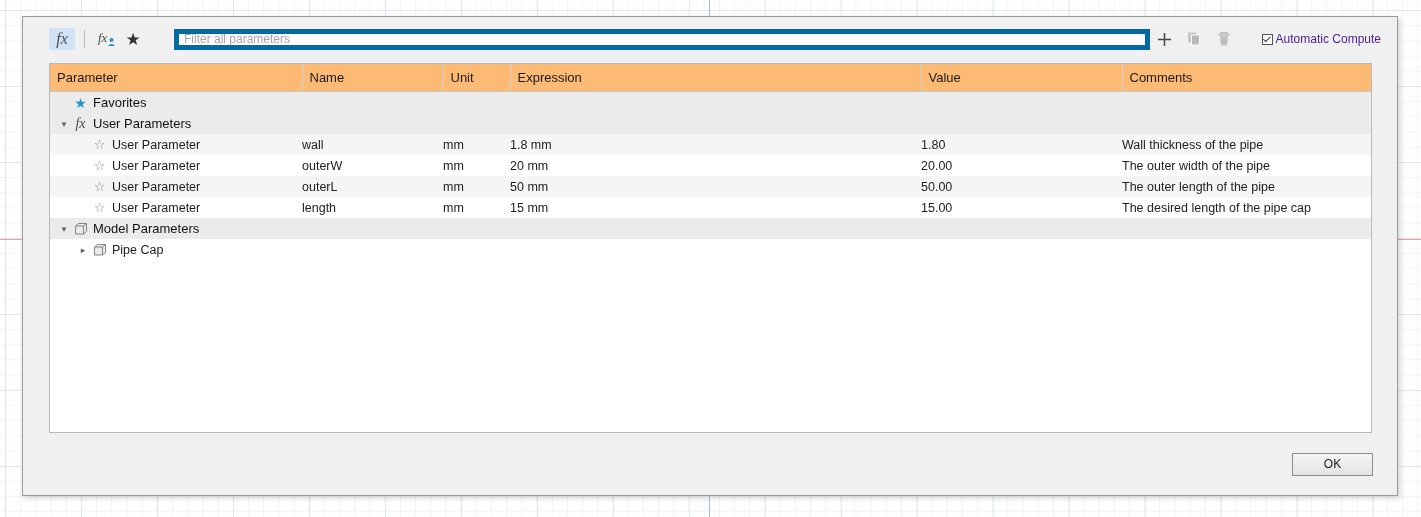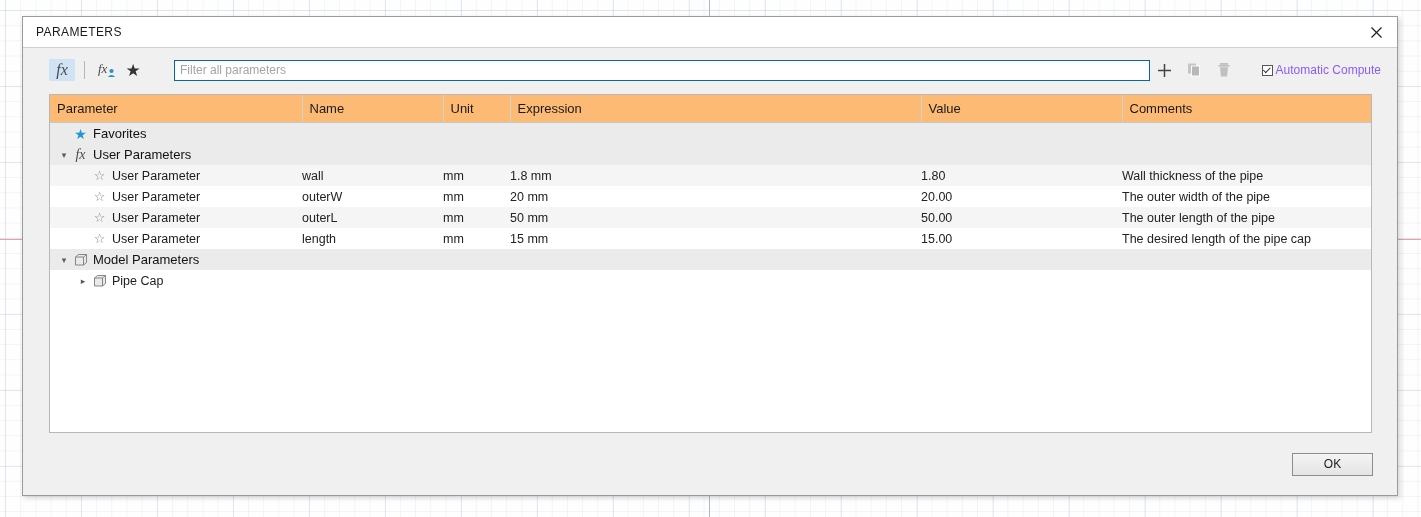--- a/index.html
+++ b/index.html
@@ -129,21 +129,21 @@
   }
   .star-glyph {
     font-size: 17px;
     color: #333;
     line-height: 1;
   }
   .filter-input {
     margin-left: 28px;
     width: 1064px;
     height: 21px;
-    border: 1px solid #0369a1;
+    border: 5px solid #0369a1;
     background: #ffffff;
     font-family: "Liberation Sans", sans-serif;
     font-size: 12px;
     padding: 0 5px;
     box-sizing: border-box;
     color: #222;
     outline: none;
   }
   .filter-input::placeholder { color: #a5a5a5; }
   .toolbar-right {
@@ -160,21 +160,21 @@
     cursor: pointer;
     flex: none;
   }
   .icon-btn.disabled { cursor: default; opacity: 1; }
   .auto-compute {
     display: flex;
     align-items: center;
     gap: 3px;
     margin-left: 22px;
     font-size: 12px;
-    color: #8b5cf6;
+    color: #4c1d95;
     cursor: pointer;
     white-space: nowrap;
   }
   .auto-compute .cb {
     width: 11px; height: 11px;
     border: 1px solid #555;
     display: inline-flex;
     align-items: center;
     justify-content: center;
     box-sizing: border-box;
@@ -296,29 +296,20 @@
 </style>
 </head>
 <body>
 
 <div id="cad-background"></div>
 <div id="cad-axis-horizontal"></div>
 <div id="cad-axis-vertical"></div>
 
 <div id="parameters-dialog">
 
-  <div class="dialog-titlebar">
-    <div class="dialog-title">PARAMETERS</div>
-    <div class="close-button">
-      <svg width="13" height="13" viewBox="0 0 13 13" aria-hidden="true">
-        <line x1="1.5" y1="1.5" x2="11.5" y2="11.5" stroke="#222" stroke-width="1.2"></line>
-        <line x1="11.5" y1="1.5" x2="1.5" y2="11.5" stroke="#222" stroke-width="1.2"></line>
-      </svg>
-    </div>
-  </div>
 
   <div class="dialog-toolbar">
 
     <div class="tool-btn active">
       <span class="fx-glyph">fx</span>
     </div>
 
     <div class="tool-sep"></div>
 
     <div class="tool-btn">

